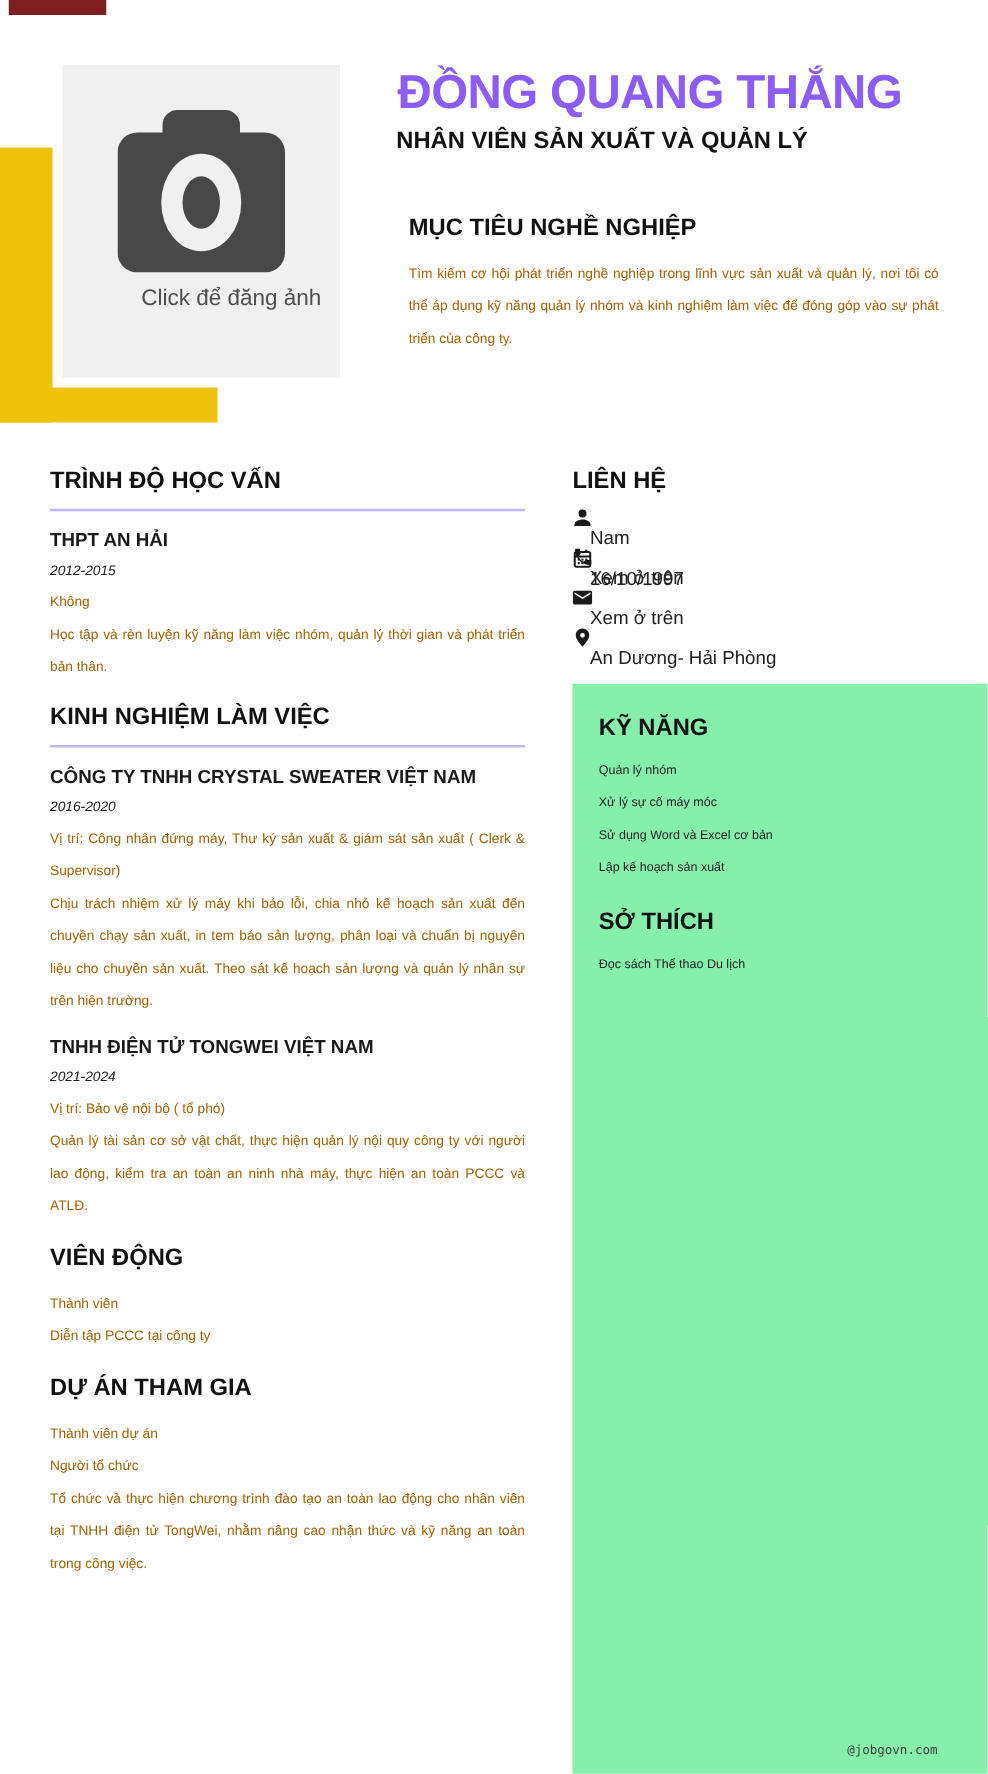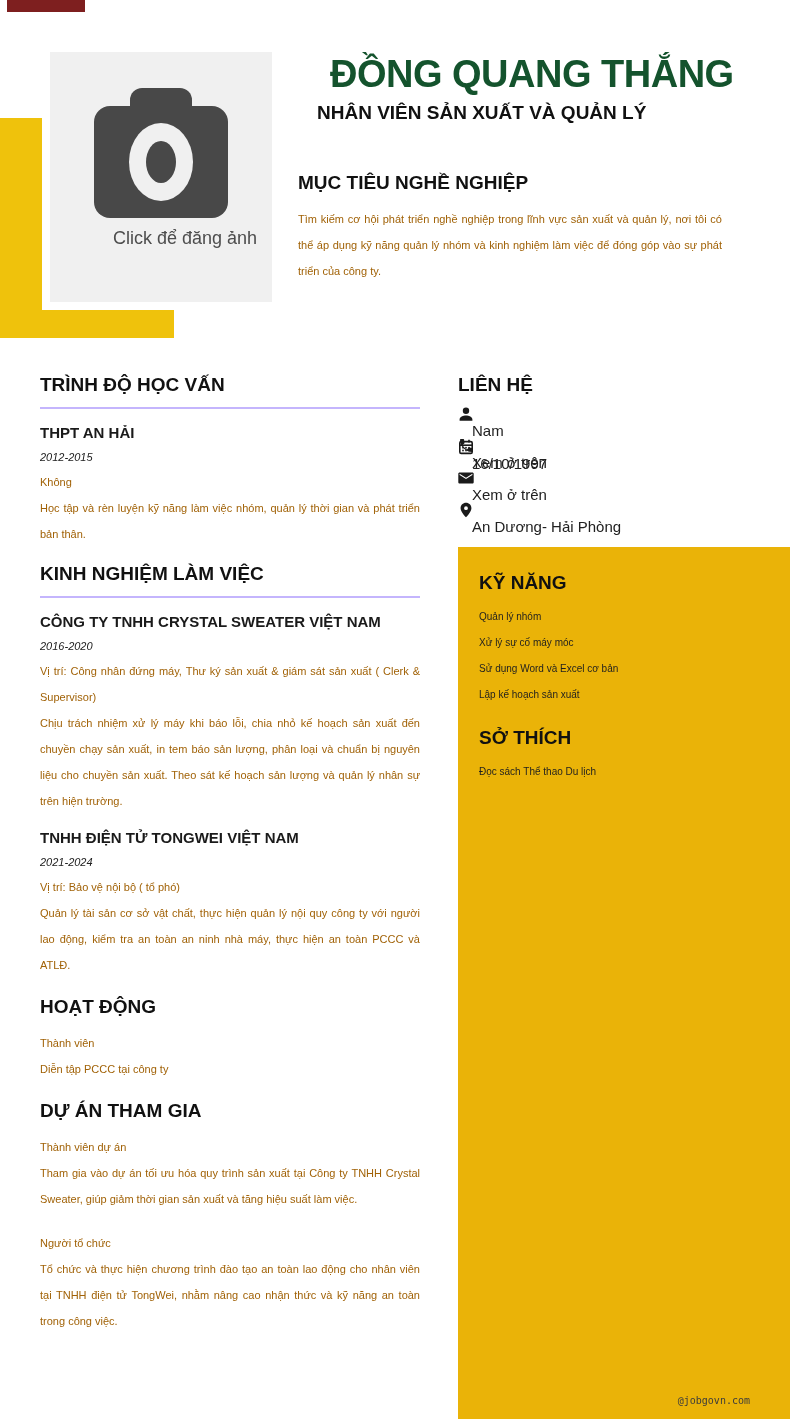--- a/index.html
+++ b/index.html
@@ -30,31 +30,31 @@
     position: absolute; left: 50px; top: 52px; width: 222px; height: 250px;
     background: #f0f0f0; text-align: center; cursor: pointer;
   }
   .photo-box svg { position: absolute; left: 44px; top: 36px; }
   .photo-caption {
     position: absolute; left: 0; top: 176px; width: 222px;
     font-size: 18px; color: #4d4d4d; padding-left: 48px;
   }
   
   .name {
-    position: absolute; left: 330px; top: 53px; width: 460px;
-    font-size: 38px; font-weight: 700; color: #14532d; letter-spacing: -0.5px;
+    position: absolute; left: 318px; top: 53px; width: 460px;
+    font-size: 38px; font-weight: 700; color: #8b5cf6; letter-spacing: -0.5px;
     white-space: nowrap;
   }
   .job-title {
     position: absolute; left: 317px; top: 102px; width: 460px;
     font-size: 19px; font-weight: 700; color: #111;
     white-space: nowrap;
   }
   .objective {
-    position: absolute; left: 298px; top: 170px; width: 424px;
+    position: absolute; left: 327px; top: 170px; width: 424px;
   }
   h2.sec {
     font-size: 19px; font-weight: 700; color: #111; line-height: 26px;
   }
   .objective p { margin-top: 10px; }
   p.body, .line {
     font-size: 11px; line-height: 26px; color: #a16207;
   }
   p.body { text-align: justify; }
   
@@ -76,21 +76,21 @@
     position: absolute; left: 458px; top: 372px; width: 300px;
   }
   .contact h2 { margin-bottom: 8px; }
   .c-row { display: flex; height: 32px; flex-direction: column; }
   .c-icon { width: 16px; height: 16px; flex: none; }
   .c-val { font-size: 15px; color: #212121; margin-left: 14px; }
   .c-val.w { width: 112px; }
   
   .skill-panel {
     position: absolute; left: 458px; top: 547px; width: 332px; height: 872px;
-    background: #eab308; padding: 23px 20px 0 21px;
+    background: #86efac; padding: 23px 20px 0 21px;
   }
   .skill-panel h2 { margin-bottom: 8px; }
   .skill-item, .hobby-line { font-size: 10px; line-height: 26px; color: #1f1f1f; }
   .skill-list { margin-bottom: 17px; }
   .watermark {
     position: absolute; right: 40px; bottom: 13px;
     font-family: "DejaVu Sans Mono", "Liberation Mono", monospace;
     font-size: 10px; color: #3c3c3c;
   }
 </style>
@@ -131,27 +131,26 @@
   <div class="bold-line">CÔNG TY TNHH CRYSTAL SWEATER VIỆT NAM</div>
   <div class="italic-line">2016-2020</div>
   <p class="body">Vị trí: Công nhân đứng máy, Thư ký sản xuất &amp; giám sát sản xuất ( Clerk &amp; Supervisor)</p>
   <p class="body mb12">Chịu trách nhiệm xử lý máy khi báo lỗi, chia nhỏ kế hoạch sản xuất đến chuyền chạy sản xuất, in tem báo sản lượng, phân loại và chuẩn bị nguyên liệu cho chuyền sản xuất. Theo sát kế hoạch sản lượng và quản lý nhân sự trên hiện trường.</p>
 
   <div class="bold-line">TNHH ĐIỆN TỬ TONGWEI VIỆT NAM</div>
   <div class="italic-line">2021-2024</div>
   <p class="body">Vị trí: Bảo vệ nội bộ ( tổ phó)</p>
   <p class="body mb16">Quản lý tài sản cơ sở vật chất, thực hiện quản lý nội quy công ty với người lao động, kiểm tra an toàn an ninh nhà máy, thực hiện an toàn PCCC và ATLĐ.</p>
 
-  <h2 class="sec plain">HOẠT ĐỘNG</h2>
+  <h2 class="sec plain">VIÊN ĐỘNG</h2>
   <div class="line">Thành viên</div>
   <div class="line mb16">Diễn tập PCCC tại công ty</div>
 
   <h2 class="sec plain">DỰ ÁN THAM GIA</h2>
   <div class="line">Thành viên dự án</div>
-  <p class="body mb18">Tham gia vào dự án tối ưu hóa quy trình sản xuất tại Công ty TNHH Crystal Sweater, giúp giảm thời gian sản xuất và tăng hiệu suất làm việc.</p>
   <div class="line">Người tổ chức</div>
   <p class="body">Tổ chức và thực hiện chương trình đào tạo an toàn lao động cho nhân viên tại TNHH điện tử TongWei, nhằm nâng cao nhận thức và kỹ năng an toàn trong công việc.</p>
 
 </div>
 
 <div class="contact">
   <h2 class="sec">LIÊN HỆ</h2>
 
   <div class="c-row">
     <svg class="c-icon" viewBox="0 0 16 16">

